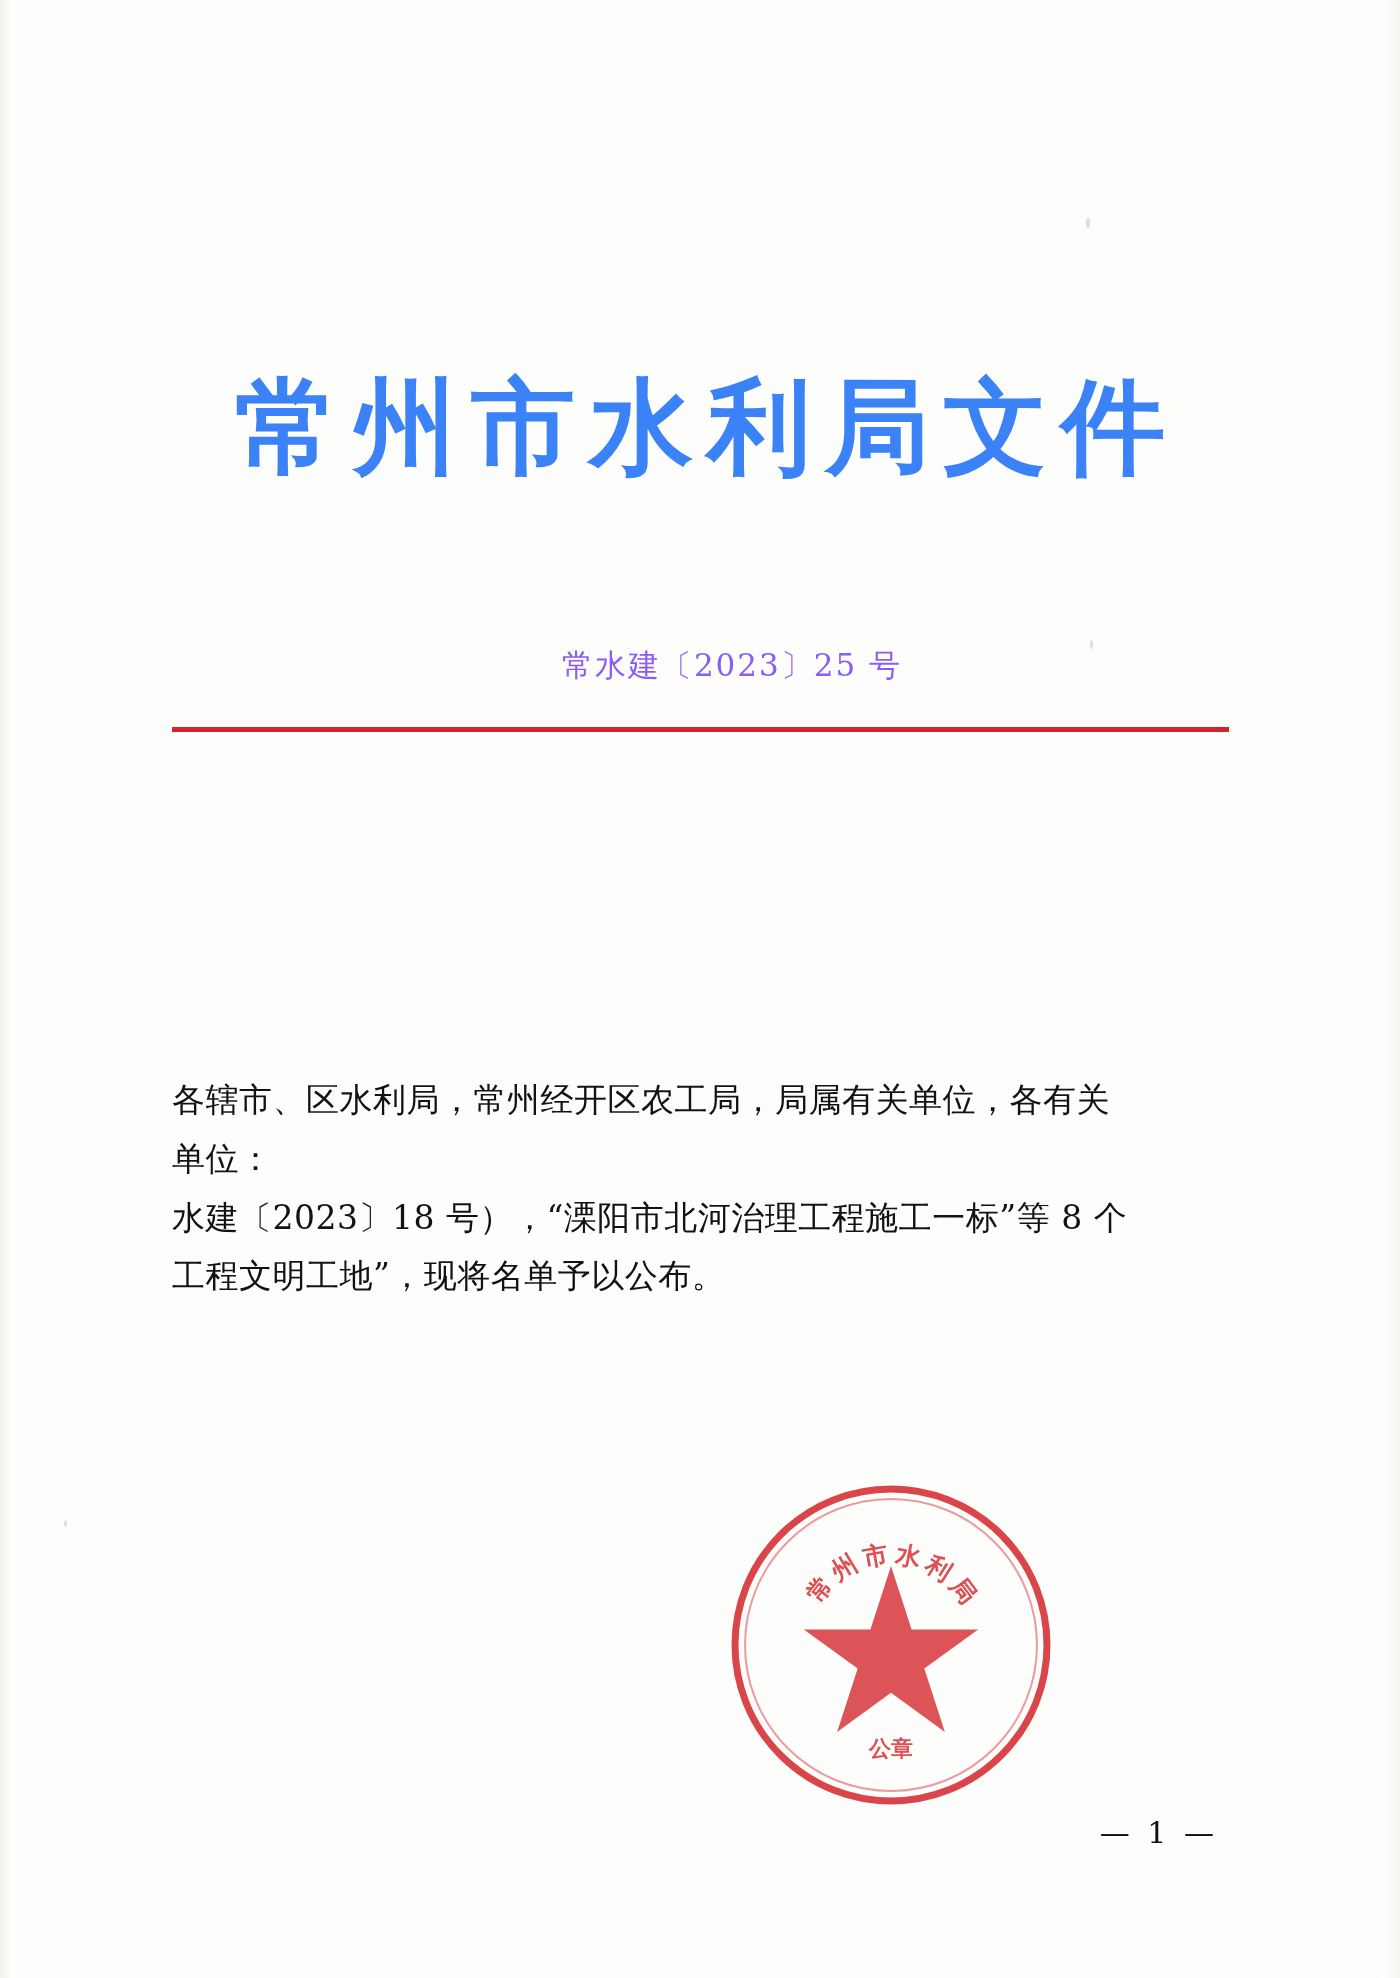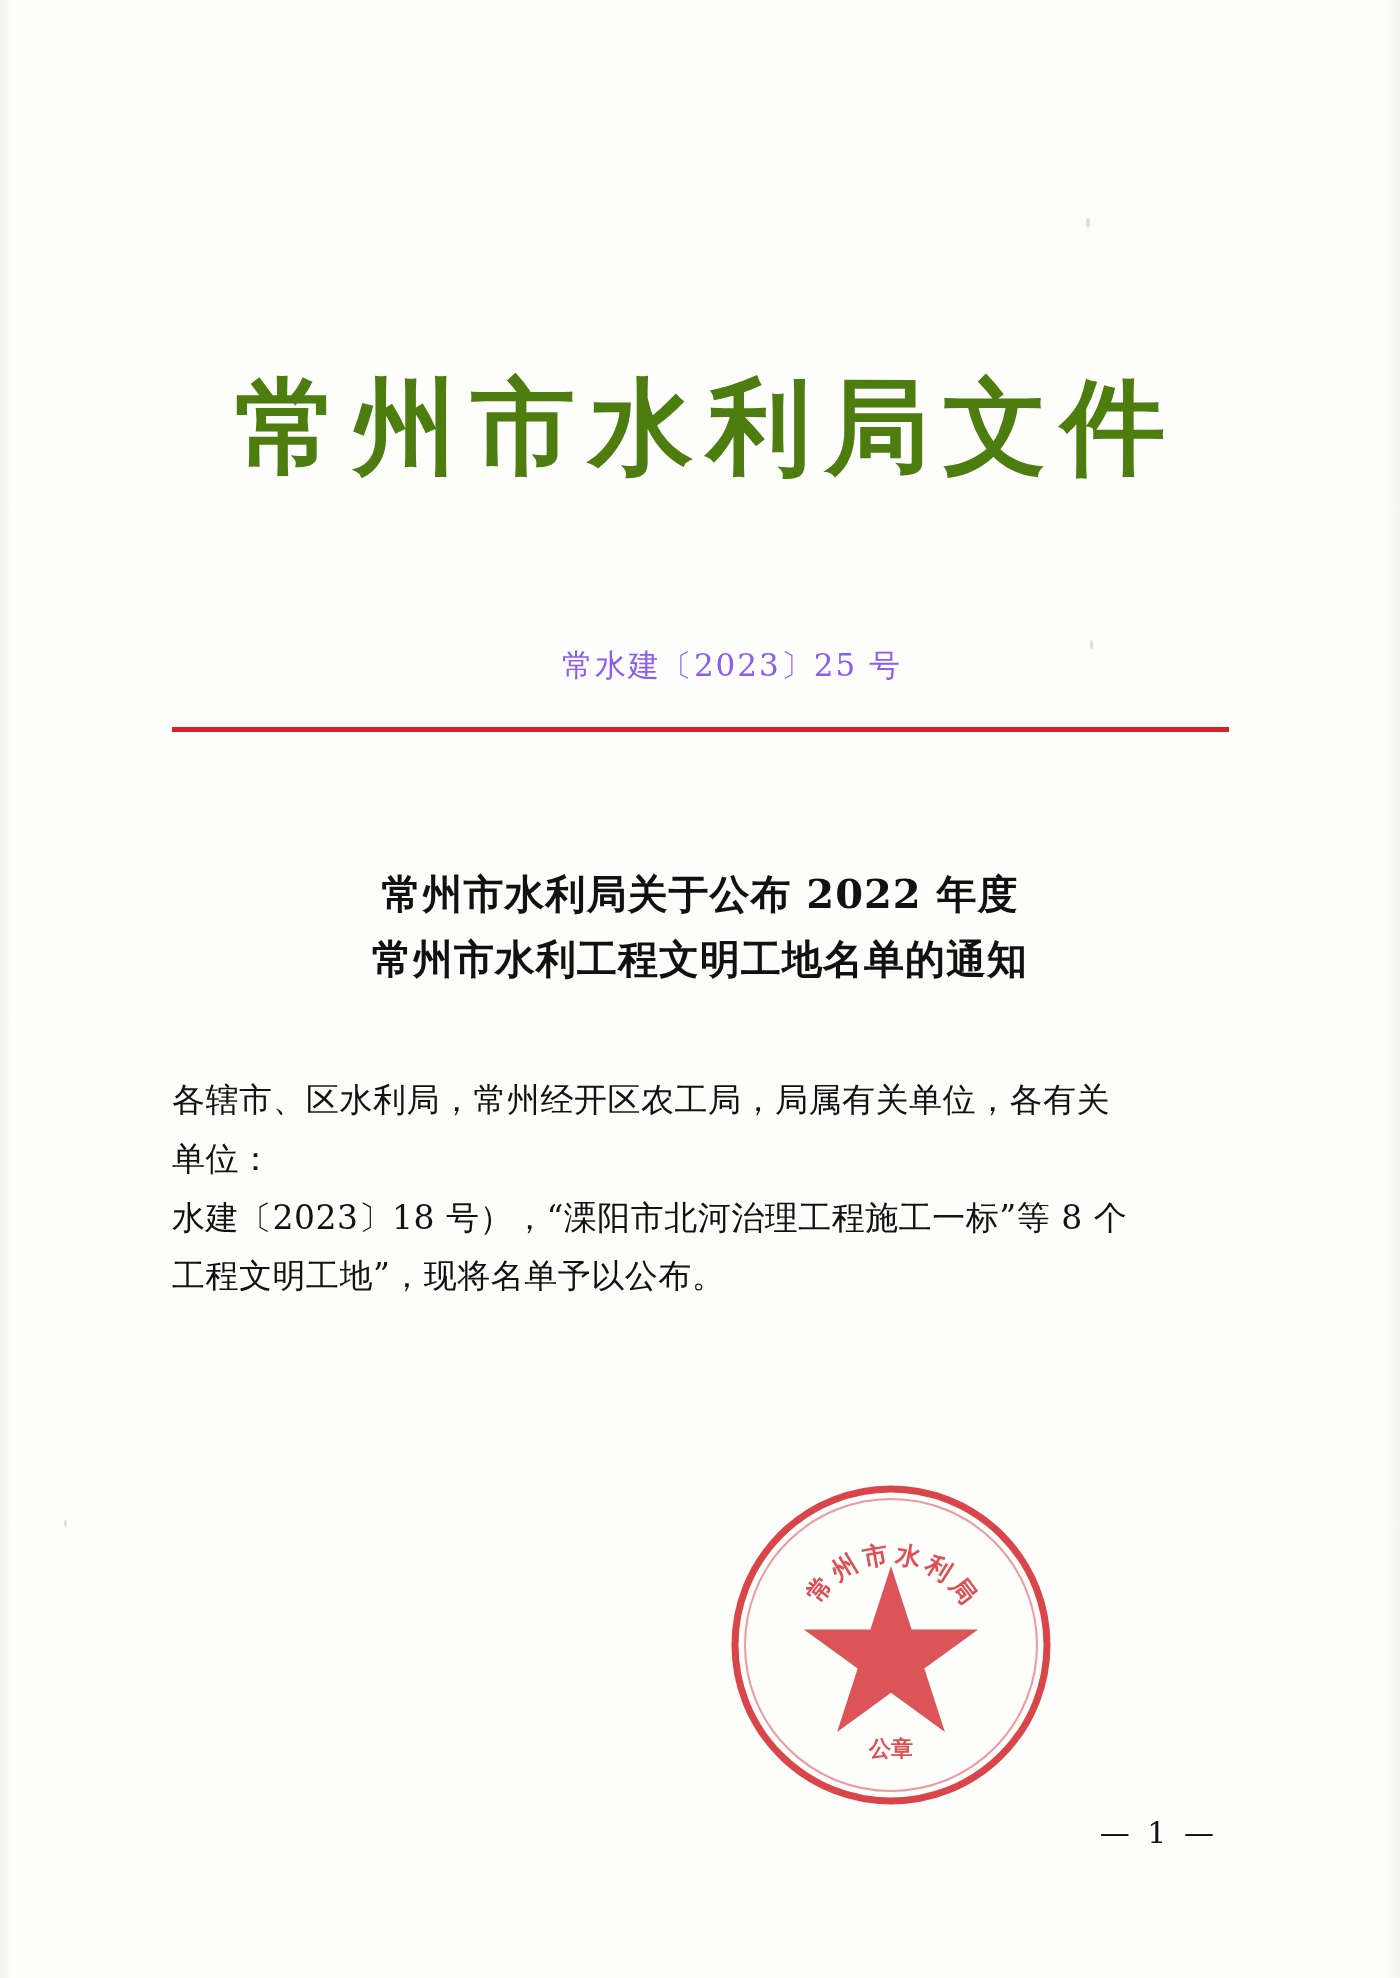--- a/index.html
+++ b/index.html
@@ -46,21 +46,21 @@
     top: 370px;
     left: 0;
     width: 100%;
     text-align: center;
   }
   .masthead-title {
     font-family: "DejaVu Serif", "Liberation Serif", serif;
     font-weight: 700;
     font-size: 104px;
     letter-spacing: 14px;
-    color: #4d7c0f;
+    color: #3b82f6;
     line-height: 1.1;
     text-indent: 14px;
     white-space: nowrap;
     text-align: center;
   }
   .doc-number {
     position: absolute;
     top: 645px;
     left: 0;
     width: 100%;
@@ -164,24 +164,20 @@
   <div class="speck" style="left:64px; top:1520px; width:3px; height:7px;"></div>
 
   <div class="masthead">
     <div class="masthead-title">常州市水利局文件</div>
   </div>
 
   <div class="doc-number">常水建〔2023〕25 号</div>
 
   <div class="red-rule"></div>
 
-  <div class="doc-title">
-    <div>常州市水利局关于公布 2022 年度</div>
-    <div>常州市水利工程文明工地名单的通知</div>
-  </div>
 
   <div class="body-text">
     <p>各辖市、区水利局，常州经开区农工局，局属有关单位，各有关</p>
     <p>单位：</p>
     <p>水建〔2023〕18 号），“溧阳市北河治理工程施工一标”等 8 个</p>
     <p>工程文明工地”，现将名单予以公布。</p>
   </div>
 
   <div class="seal">
     <svg width="330" height="330" viewBox="0 0 330 330" aria-hidden="true">

